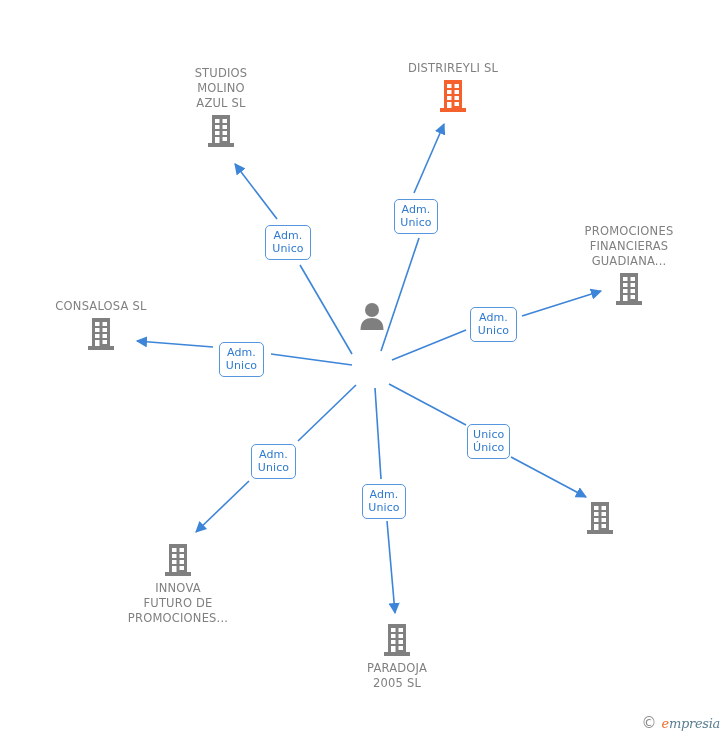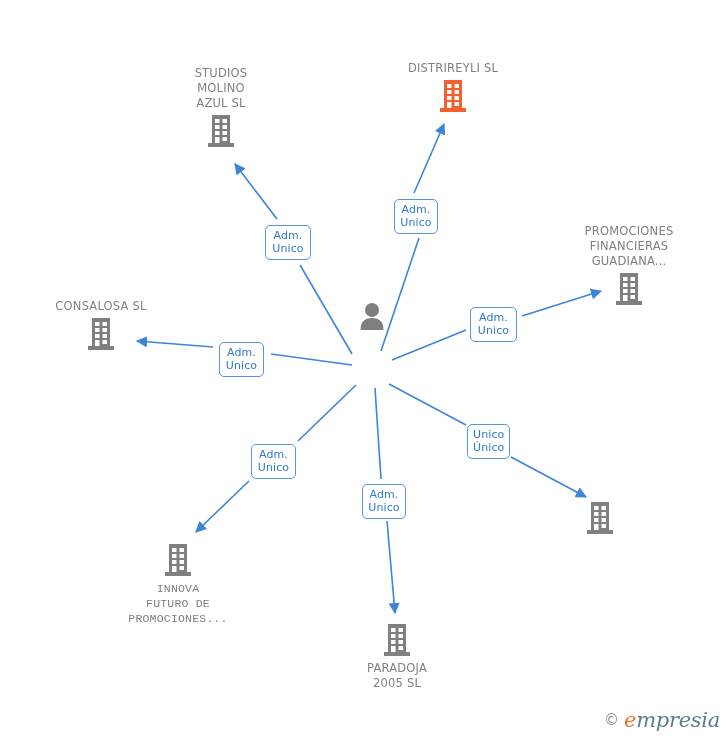--- a/index.html
+++ b/index.html
@@ -81,21 +81,21 @@
     font-size: 19px;
   }
   .watermark .copy {
     color: #8a8a8a;
     font-size: 15px;
   }
   .watermark .brand {
     font-family: "DejaVu Serif", "Liberation Serif", serif;
     font-style: italic;
     color: #5b7f92;
-    font-size: 21px;
+    font-size: 13px;
     letter-spacing: -0.3px;
   }
   .watermark .brand .e {
     color: #ef6d2a;
   }
 </style>
 </head>
 <body>
 
 <div id="canvas">
@@ -215,21 +215,21 @@
         <rect x="8" y="11" width="4.5" height="4" fill="#ffffff"></rect>
         <rect x="15.5" y="11" width="4.5" height="4" fill="#ffffff"></rect>
         <rect x="8" y="17" width="4.5" height="4" fill="#ffffff"></rect>
         <rect x="15.5" y="17" width="4.5" height="4" fill="#ffffff"></rect>
         <rect x="8" y="23" width="4.5" height="6" fill="#ffffff"></rect>
         <rect x="15.5" y="23" width="4.5" height="4" fill="#ffffff"></rect>
       </svg>
     </span>
   </div>
 
-  <div class="node below" style="left:178px; top:543px;font-family:Liberation Mono, monospace;">
+  <div class="node below" style="left:178px; top:543px;">
     <span class="glyph">
       <svg width="28" height="34" viewBox="0 0 28 34" xmlns="http://www.w3.org/2000/svg">
         <rect x="5" y="1" width="18" height="28" fill="#808080"></rect>
         <rect x="1" y="29" width="26" height="4" fill="#808080"></rect>
         <rect x="8" y="5" width="4.5" height="4" fill="#ffffff"></rect>
         <rect x="15.5" y="5" width="4.5" height="4" fill="#ffffff"></rect>
         <rect x="8" y="11" width="4.5" height="4" fill="#ffffff"></rect>
         <rect x="15.5" y="11" width="4.5" height="4" fill="#ffffff"></rect>
         <rect x="8" y="17" width="4.5" height="4" fill="#ffffff"></rect>
         <rect x="15.5" y="17" width="4.5" height="4" fill="#ffffff"></rect>

